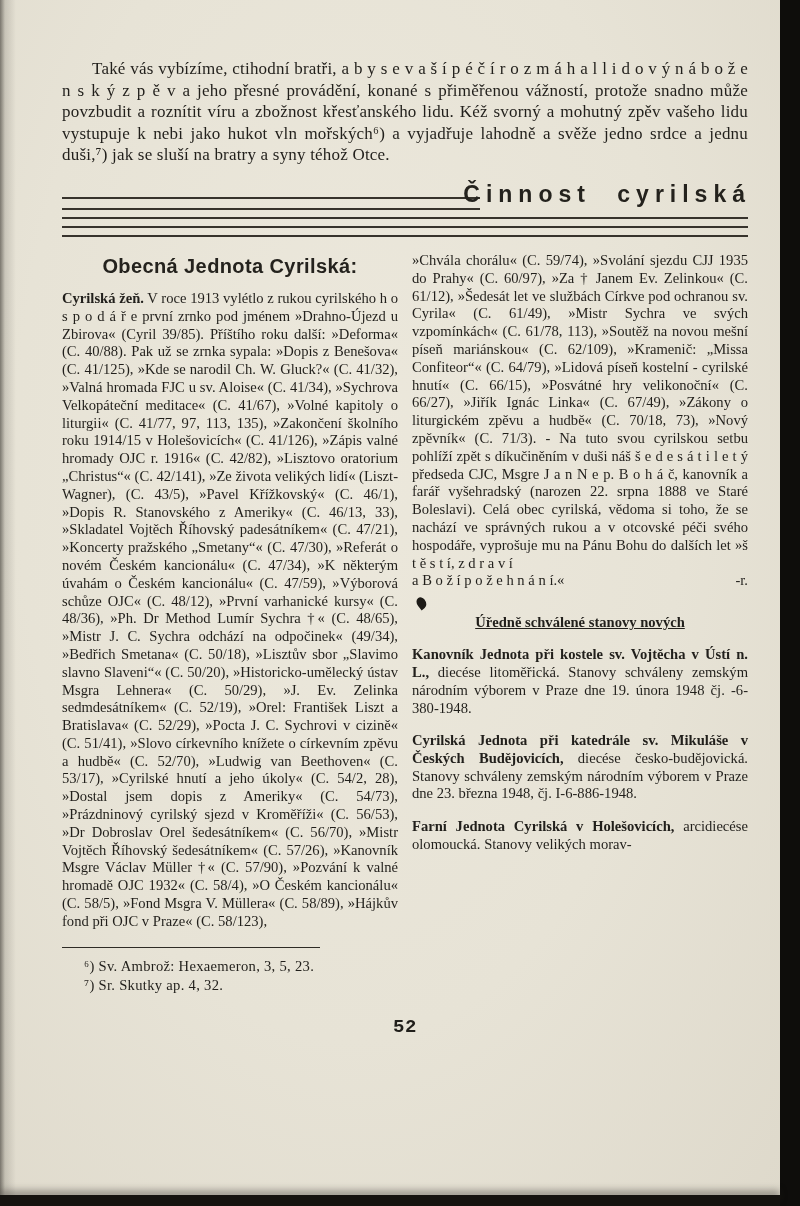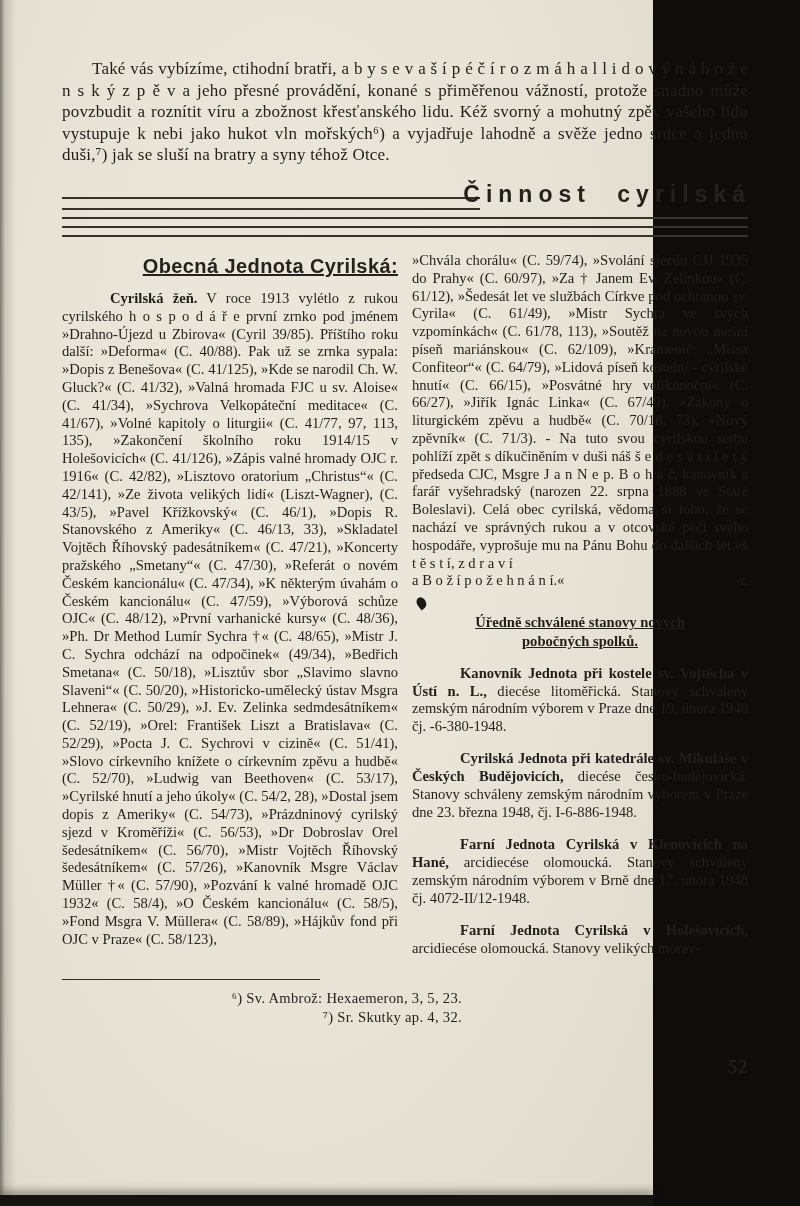--- a/index.html
+++ b/index.html
@@ -4,21 +4,21 @@
 <style>
   html,body{margin:0;padding:0;}
   body{
     width:800px;height:1206px;
     background:#0e0d0b;
     font-family:"Liberation Serif","DejaVu Serif",serif;
     overflow:hidden;
   }
   .page{
     position:relative;
-    width:653px;height:1206px;
+    width:780px;height:1206px;
     background:radial-gradient(ellipse at 45% 38%, #ece8dc 0%, #e7e3d6 55%, #ded9cb 100%);
     color:#211f1b;
     box-sizing:border-box;
   }
   .page-edge-left{
     position:absolute;left:0;top:0;bottom:0;width:16px;
     background:linear-gradient(90deg, rgba(35,32,27,.55), rgba(35,32,27,.15) 5px, rgba(35,32,27,0) 16px);
     pointer-events:none;
   }
   .page-edge-bottom{
@@ -48,43 +48,43 @@
   .rule{position:absolute;left:0;background:#37332c;height:1.6px;}
   .rule.stub{width:calc(100% - 268px);}
   .rule.full{width:100%;}
   .r1{top:14px;height:2px;} .r2{top:25px;} .r3{top:34px;} .r4{top:43px;} .r5{top:52px;}
   
   .cols{display:flex;gap:14px;margin-top:11px;}
   .col{width:336px;font-size:14.6px;line-height:17.8px;text-align:justify;}
   .col-heading{
     font-family:"Liberation Sans","DejaVu Sans",sans-serif;
     font-weight:700;font-size:20px;line-height:24px;
-    text-align:right;letter-spacing:.4px;
-    margin:2px 0 12px 0;color:#24221d;text-decoration:underline;
+    text-align:center;letter-spacing:.4px;
+    margin:2px 0 12px 0;color:#24221d;
   }
-  .lead{font-weight:700;margin-left:48px;}
+  .lead{font-weight:700;}
   .closing-line{display:flex;justify-content:space-between;align-items:center;}
   .ornament{
     display:block;width:9px;height:12px;margin:7px 0 4px 5px;
     background:#1d1b17;border-radius:55% 45% 60% 0;
     transform:rotate(-38deg);
   }
   .subhead{
     font-weight:700;text-align:center;line-height:18.5px;
     margin:2px 0 7px 0;
     text-decoration:underline;
   }
   .entry{margin-bottom:5px;}
   
-  .footnotes{margin-top:16px;width:400px;text-align:right;}
+  .footnotes{margin-top:16px;width:400px;}
   .fn-divider{width:258px;border-top:1.6px solid #2e2b25;margin-bottom:9px;}
   .fn-item{font-size:14.6px;line-height:19.5px;padding-left:22px;letter-spacing:.3px;}
   .page-number{
-    margin-top:28px;text-align:right;
-    font-weight:700;font-size:19px;letter-spacing:.5px;
+    margin-top:20px;text-align:center;
+    font-weight:700;font-size:19px;letter-spacing:.5px;font-family:Liberation Mono, monospace;
   }
 </style>
 </head>
 <body>
 
 <div class="page">
   <div class="content">
 
     <p class="intro">Také vás vybízíme, ctihodní bratři, a b y s e v a š í p é č í r o z m á h a l l i d o v ý n á b o ž e n s k ý z p ě v a jeho přesné provádění, konané s přiměřenou vážností, protože snadno může povzbudit a roznítit víru a zbožnost křesťanského lidu. Kéž svorný a mohutný zpěv vašeho lidu vystupuje k nebi jako hukot vln mořských⁶) a vyjadřuje lahodně a svěže jedno srdce a jednu duši,⁷) jak se sluší na bratry a syny téhož Otce.</p>
 
@@ -108,26 +108,24 @@
         <p style="margin:0">»Chvála chorálu« (C. 59/74), »Svolání sjezdu CJJ 1935 do Prahy« (C. 60/97), »Za † Janem Ev. Zelinkou« (C. 61/12), »Šedesát let ve službách Církve pod ochranou sv. Cyrila« (C. 61/49), »Mistr Sychra ve svých vzpomínkách« (C. 61/78, 113), »Soutěž na novou mešní píseň mariánskou« (C. 62/109), »Kramenič: „Missa Confiteor“« (C. 64/79), »Lidová píseň kostelní - cyrilské hnutí« (C. 66/15), »Posvátné hry velikonoční« (C. 66/27), »Jiřík Ignác Linka« (C. 67/49), »Zákony o liturgickém zpěvu a hudbě« (C. 70/18, 73), »Nový zpěvník« (C. 71/3). - Na tuto svou cyrilskou setbu pohlíží zpět s díkučiněním v duši náš š e d e s á t i l e t ý předseda CJC, Msgre J a n N e p. B o h á č, kanovník a farář vyšehradský (narozen 22. srpna 1888 ve Staré Boleslavi). Celá obec cyrilská, vědoma si toho, že se nachází ve správných rukou a v otcovské péči svého hospodáře, vyprošuje mu na Pánu Bohu do dalších let »š t ě s t í, z d r a v í</p>
         <div class="closing-line">
           <span>a B o ž í p o ž e h n á n í.«</span>
           <span>-r.</span>
         </div>
 
         <span class="ornament"></span>
 
         <div class="subhead">
           <div>Úředně schválené stanovy nových</div>
-          <div>pobočných spolků.</div>
         </div>
 
         <p class="entry"><span class="lead">Kanovník Jednota při kostele sv. Vojtěcha v Ústí n. L.,</span><span> diecése litoměřická. Stanovy schváleny zemským národním výborem v Praze dne 19. února 1948 čj. -6-380-1948.</span></p>
         <p class="entry"><span class="lead">Cyrilská Jednota při katedrále sv. Mikuláše v Českých Budějovicích,</span><span> diecése česko-budějovická. Stanovy schváleny zemským národním výborem v Praze dne 23. března 1948, čj. I-6-886-1948.</span></p>
-        <p class="entry"><span class="lead">Farní Jednota Cyrilská v Klenovicích na Hané,</span><span> arcidiecése olomoucká. Stanovy schváleny zemským národním výborem v Brně dne 17. února 1948 čj. 4072-II/12-1948.</span></p>
         <p class="entry"><span class="lead">Farní Jednota Cyrilská v Holešovicích,</span><span> arcidiecése olomoucká. Stanovy velikých morav-</span></p>
       </div>
 
     </div>
 
     <div class="footnotes">
       <div class="fn-divider"></div>
       <div class="fn-item">⁶) Sv. Ambrož: Hexaemeron, 3, 5, 23.</div>
       <div class="fn-item">⁷) Sr. Skutky ap. 4, 32.</div>
     </div>

